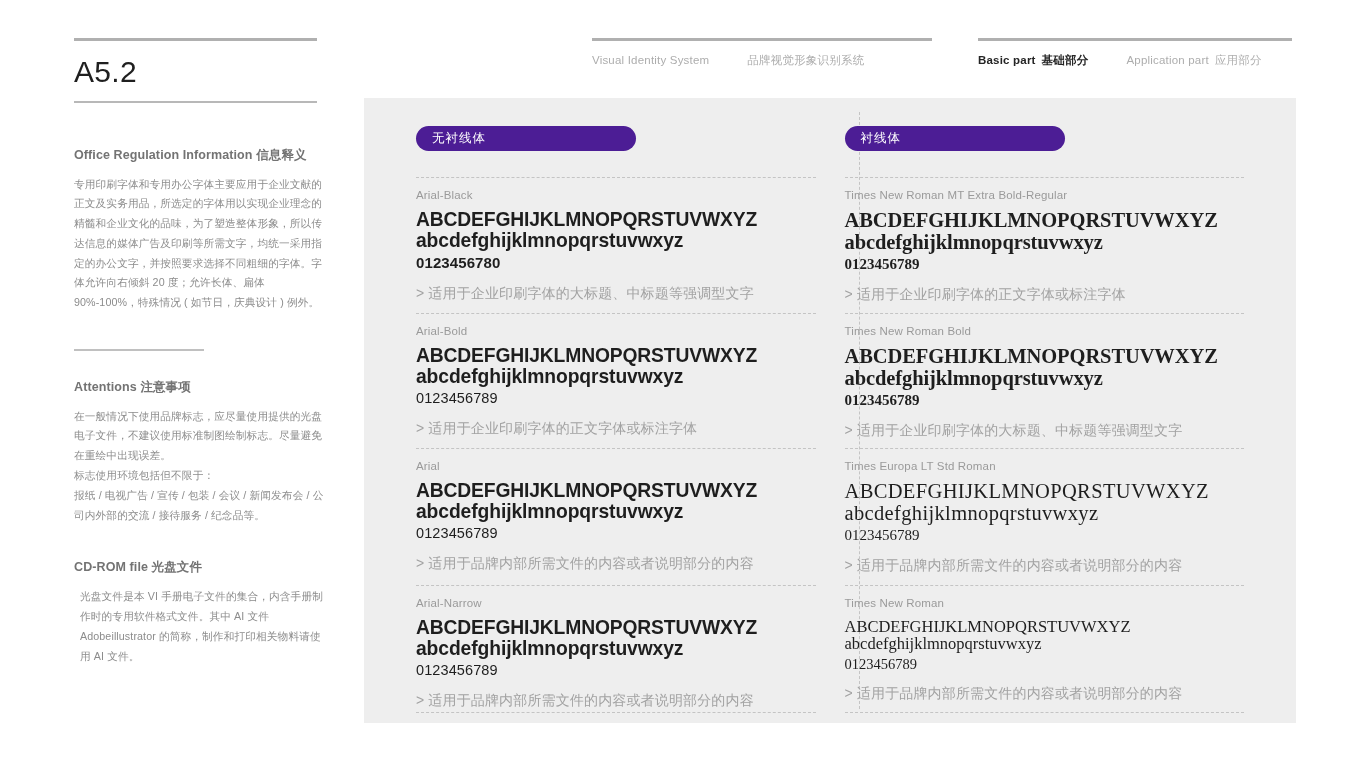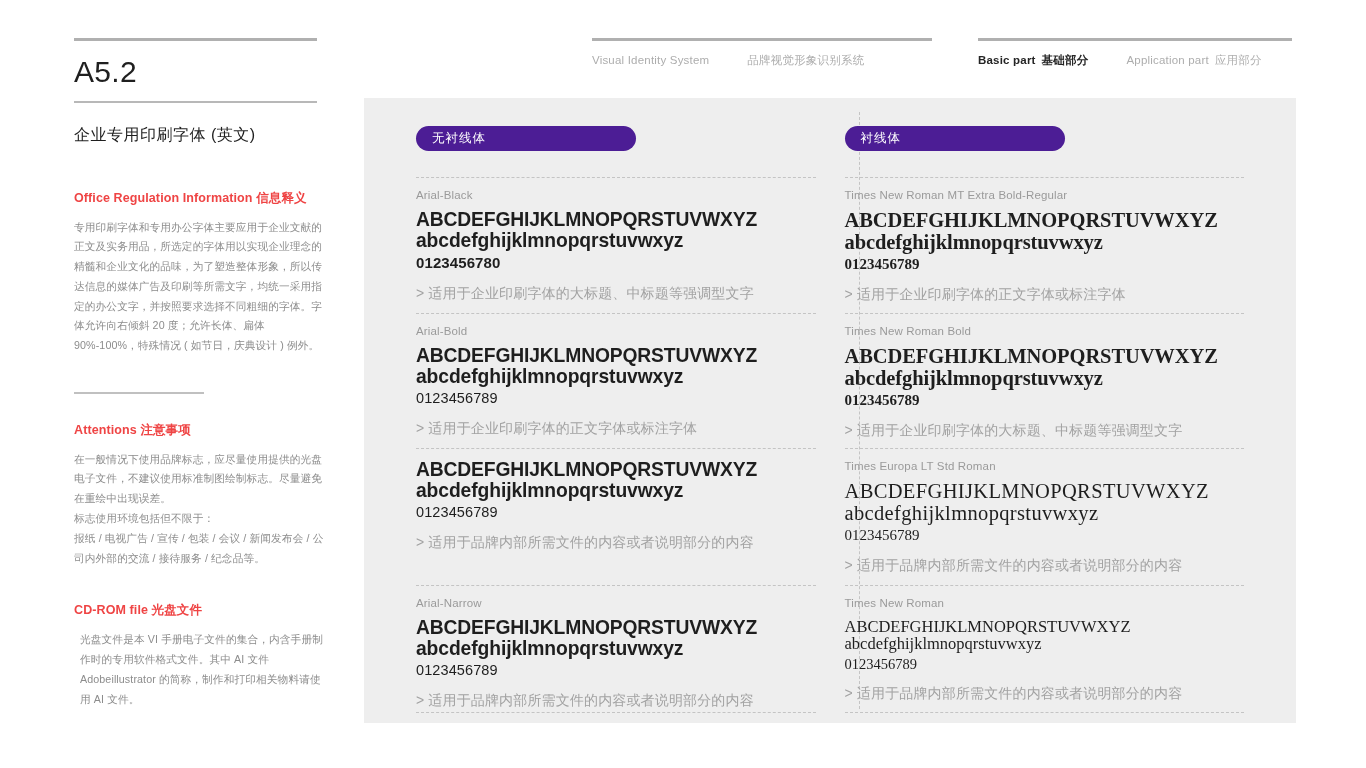--- a/index.html
+++ b/index.html
@@ -89,21 +89,21 @@
 
   .sb-divider {
     height: 1.5px;
     background: #c0c0c0;
     width: 130px;
     margin-bottom: 28px;
   }
 
   .sb-head {
     font-size: 12.5px;
-    color: #ef4444;
+    color: #737373;
     font-weight: bold;
     margin-bottom: 11px;
     letter-spacing: .1px;
   }
   .sb-head .cn { font-weight: bold; }
 
   .sb-body {
     font-size: 10.7px;
     color: #8c8c8c;
     line-height: 1.85;
@@ -251,21 +251,20 @@
       <span class="hn-item gap">Application part</span>
       <span class="hn-item cn">应用部分</span>
     </div>
   </div>
 </div>
 
 <div class="sidebar">
   <div class="sb-rule-top"></div>
   <div class="sb-code">A5.2</div>
   <div class="sb-rule-bot"></div>
-  <div class="sb-title">企业专用印刷字体 (英文)</div>
 
   <div class="sb-section">
     <div class="sb-head">
       <span>Office Regulation Information</span>
       <span class="cn">信息释义</span>
     </div>
     <div class="sb-body">
       <p>专用印刷字体和专用办公字体主要应用于企业文献的正文及实务用品，所选定的字体用以实现企业理念的精髓和企业文化的品味，为了塑造整体形象，所以传达信息的媒体广告及印刷等所需文字，均统一采用指定的办公文字，并按照要求选择不同粗细的字体。字体允许向右倾斜 20 度；允许长体、扁体 90%-100%，特殊情况 ( 如节日，庆典设计 ) 例外。</p>
     </div>
   </div>
@@ -320,20 +319,21 @@
             <div class="ln sans-upper">ABCDEFGHIJKLMNOPQRSTUVWXYZ</div>
             <div class="ln sans-lower">abcdefghijklmnopqrstuvwxyz</div>
             <div class="ln sans-num">0123456789</div>
           </div>
           <div class="spec-note">
             <span class="caret">&gt;</span><span>适用于企业印刷字体的正文字体或标注字体</span>
           </div>
         </div>
 
         <div class="spec h3 sans-reg">
+          <div class="spec-name">Arial</div>
           <div class="spec-lines">
             <div class="ln sans-upper">ABCDEFGHIJKLMNOPQRSTUVWXYZ</div>
             <div class="ln sans-lower">abcdefghijklmnopqrstuvwxyz</div>
             <div class="ln sans-num light">0123456789</div>
           </div>
           <div class="spec-note">
             <span class="caret">&gt;</span><span>适用于品牌内部所需文件的内容或者说明部分的内容</span>
           </div>
         </div>
 

